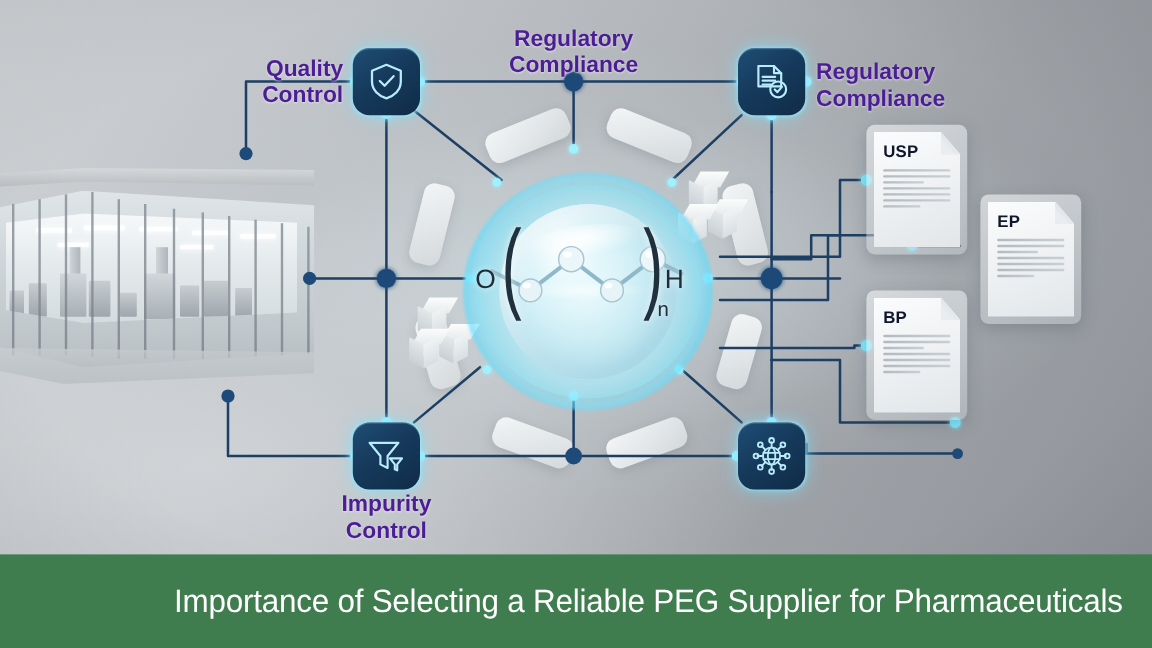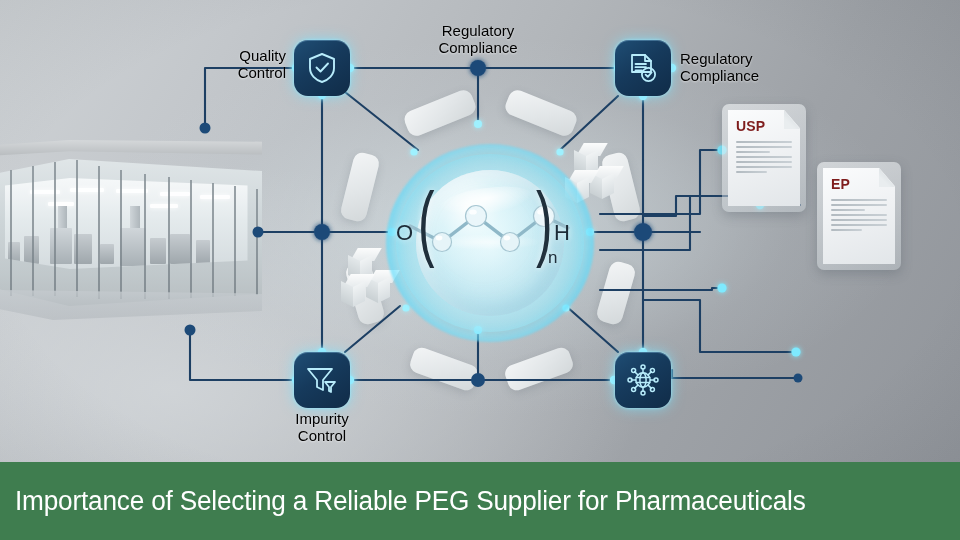--- a/index.html
+++ b/index.html
@@ -96,22 +96,22 @@
 
   
   .node {
     position:absolute; width:56px; height:56px; border-radius:14px;
     background:linear-gradient(145deg,#1f4e75 0%,#163a5c 45%,#102c48 100%);
     box-shadow:0 0 14px rgba(120,225,255,0.75), 0 0 3px rgba(160,240,255,0.9), inset 0 1px 0 rgba(140,200,235,0.35);
     display:flex; align-items:center; justify-content:center;
   }
   .node svg { display:block; }
   .node-label {
-    position:absolute; color:#000000; font-size:15px; line-height:1.16; text-align:center;
-    text-shadow:0 1px 2px rgba(255,255,255,0.55); white-space:pre-line; font-weight:400;
+    position:absolute; color:#4c1d95; font-size:19px; line-height:1.16; text-align:center;
+    text-shadow:0 1px 2px rgba(255,255,255,0.55); white-space:pre-line; font-weight:700;
   }
   .node-label.lbl-left { text-align:right; }
 
   
   .doc { position:absolute; width:72px; height:96px; }
   .doc-shadow {
     position:absolute; left:-6px; top:-6px; width:84px; height:108px; border-radius:7px;
     background:linear-gradient(160deg, rgba(240,243,245,0.62), rgba(198,206,211,0.45));
     box-shadow:0 4px 12px rgba(70,80,90,0.28);
   }
@@ -119,29 +119,29 @@
     position:absolute; left:0; top:0; width:72px; height:96px;
     background:linear-gradient(160deg,#fbfcfd 0%,#f0f2f4 45%,#e2e6e9 100%);
     box-shadow:0 2px 6px rgba(70,80,90,0.3);
     clip-path:polygon(0 0, 78% 0, 100% 19%, 100% 100%, 0 100%);
   }
   .doc-fold {
     position:absolute; right:0; top:0; width:16px; height:19px;
     background:linear-gradient(225deg,#cfd5d9 0%,#e9edef 70%);
     clip-path:polygon(0 0, 100% 100%, 0 100%);
   }
-  .doc-code { position:absolute; left:8px; top:8px; color:#7f1d1d; font-size:14px; font-weight:600; letter-spacing:0.2px; }
+  .doc-code { position:absolute; left:8px; top:8px; color:#0f172a; font-size:14px; font-weight:600; letter-spacing:0.2px; }
   .doc-lines { position:absolute; left:8px; top:31px; width:56px; }
   .doc-lines span { display:block; height:2px; margin-bottom:3px; background:linear-gradient(90deg,#b2bac0,#c9d0d5); border-radius:1px; }
 
   
   .caption {
     position:absolute; left:0; bottom:0; width:960px; height:78px;
     background:#3f7d4f;
-    display:flex; align-items:center;
+    display:flex; align-items:center;justify-content:flex-end;
   }
   .caption-text {
     color:#ffffff; font-size:27px; font-weight:400; margin-left:15px;
     letter-spacing:-0.2px; white-space:nowrap; transform:scaleX(0.97); transform-origin:left center;
   }
 </style>
 </head>
 <body>
 
 <div id="stage">
@@ -452,19 +452,34 @@
       <span></span>
         <span></span>
         <span style="width:60%"></span>
         <span></span>
         <span></span>
         <span></span>
         <span style="width:55%"></span>
     </div>
   </div>
 
+  <div class="doc" style="left:728px; top:248px;">
+    <div class="doc-shadow"></div>
+    <div class="doc-page"></div>
+    <div class="doc-fold"></div>
+    <div class="doc-code">BP</div>
+    <div class="doc-lines">
+      <span></span>
+        <span></span>
+        <span style="width:60%"></span>
+        <span></span>
+        <span></span>
+        <span></span>
+        <span style="width:55%"></span>
+    </div>
+  </div>
 
 
   <div class="caption">
     <div class="caption-text">Importance of Selecting a Reliable PEG Supplier for Pharmaceuticals</div>
   </div>
 
 </div>
 
 </body></html>

